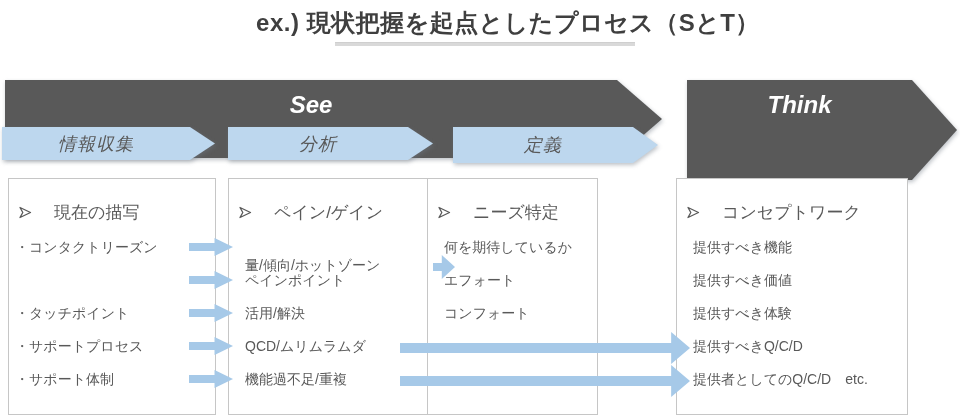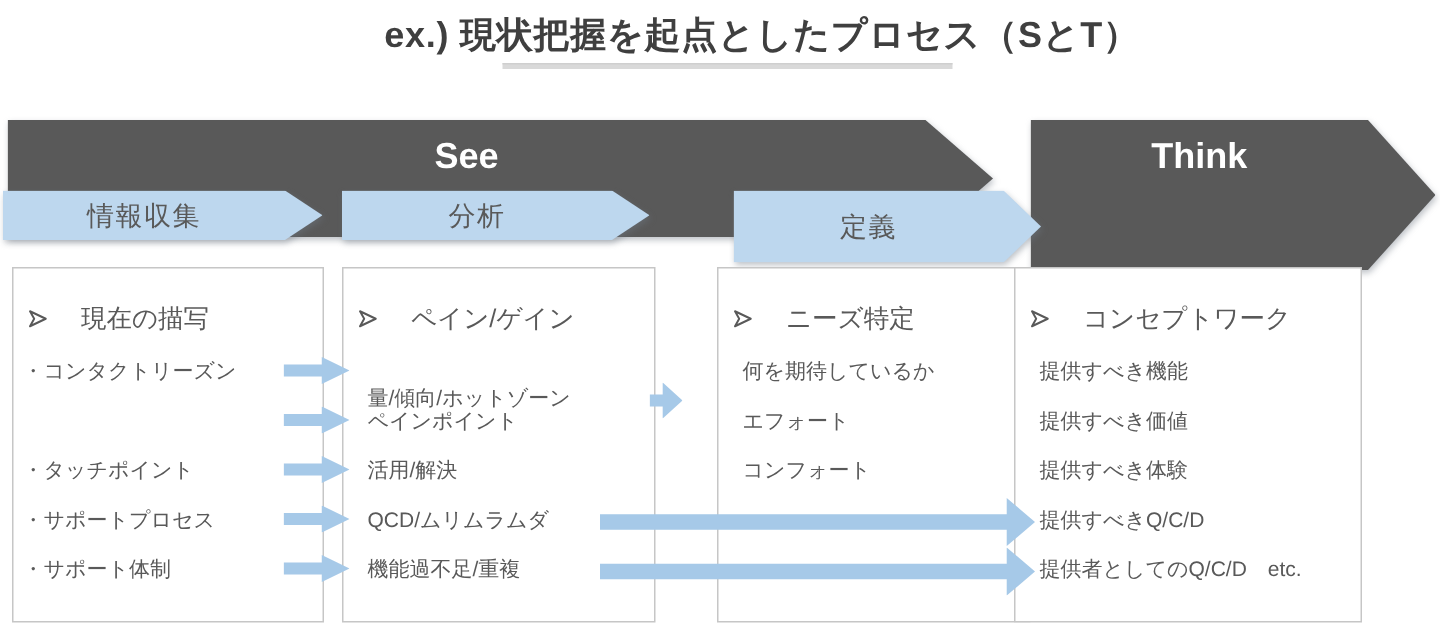--- a/index.html
+++ b/index.html
@@ -10,21 +10,21 @@
   
   .title{
     position:absolute;top:7px;left:0;width:100%;text-align:center;
     font-size:24px;font-weight:bold;color:#3f3f3f;letter-spacing:.5px;padding-left:28px;
   }
   .title-underline{
     position:absolute;left:335px;top:42px;width:300px;height:3px;
     background:#d9d9d9;border-top:1px solid #cfcfcf;
   }
   
-  .chev-wrap{position:absolute;filter:drop-shadow(1px 2px 2px rgba(110,120,130,.45));}
+  .chev-wrap{position:absolute;filter:drop-shadow(1px 2px 2px rgba(110,120,130,.45));font-style:italic;}
   .chev{width:100%;height:100%;}
   .chev.dark{background:#595959;clip-path:polygon(0 0,calc(100% - 45px) 0,100% 50%,calc(100% - 45px) 100%,0 100%);}
   .chev.blue{background:#bdd7ee;clip-path:polygon(0 0,calc(100% - 25px) 0,100% 50%,calc(100% - 25px) 100%,0 100%);}
   .phase-label{
     position:absolute;left:0;right:45px;top:11px;text-align:center;
     color:#ffffff;font-size:24px;font-weight:bold;
   }
   .step-label{
     position:absolute;inset:0;right:25px;display:flex;align-items:center;justify-content:center;
     color:#595959;font-size:18px;letter-spacing:1px;
@@ -77,21 +77,21 @@
   </div>
 
   <div class="chev-wrap" style="left:2px;top:127px;width:213px;height:33px;">
     <div class="chev blue"></div>
     <div class="step-label">情報収集</div>
   </div>
   <div class="chev-wrap" style="left:228px;top:127px;width:205px;height:33px;">
     <div class="chev blue"></div>
     <div class="step-label">分析</div>
   </div>
-  <div class="chev-wrap" style="left:453px;top:127px;width:205px;height:48px;margin-left:36px;">
+  <div class="chev-wrap" style="left:453px;top:127px;width:205px;height:36px;">
     <div class="chev blue"></div>
     <div class="step-label">定義</div>
   </div>
 
   <div class="box" style="left:8px;width:208px;">
     <div class="box-header">
       <svg class="bullet-icon" width="13" height="13" viewBox="0 0 13 13">
           <path d="M1 1.5 L11.5 6.5 L1 11.5 L3.8 6.5 Z" fill="#ffffff" stroke="#595959" stroke-width="1.3" stroke-linejoin="round"></path>
         </svg>
       <span>現在の描写</span>
@@ -109,21 +109,21 @@
         </svg>
       <span>ペイン/ゲイン</span>
     </div>
     <div class="box-item" style="left:16px;top:78px;">量/傾向/ホットゾーン</div>
     <div class="box-item" style="left:16px;top:93px;">ペインポイント</div>
     <div class="box-item" style="left:16px;top:126px;">活用/解決</div>
     <div class="box-item" style="left:16px;top:159px;">QCD/ムリムラムダ</div>
     <div class="box-item" style="left:16px;top:192px;">機能過不足/重複</div>
   </div>
 
-  <div class="box" style="left:478px;width:209px;">
+  <div class="box" style="left:427px;width:171px;">
     <div class="box-header">
       <svg class="bullet-icon" width="13" height="13" viewBox="0 0 13 13">
           <path d="M1 1.5 L11.5 6.5 L1 11.5 L3.8 6.5 Z" fill="#ffffff" stroke="#595959" stroke-width="1.3" stroke-linejoin="round"></path>
         </svg>
       <span>ニーズ特定</span>
     </div>
     <div class="box-item" style="left:16px;top:60px;">何を期待しているか</div>
     <div class="box-item" style="left:16px;top:93px;">エフォート</div>
     <div class="box-item" style="left:16px;top:126px;">コンフォート</div>
   </div>

